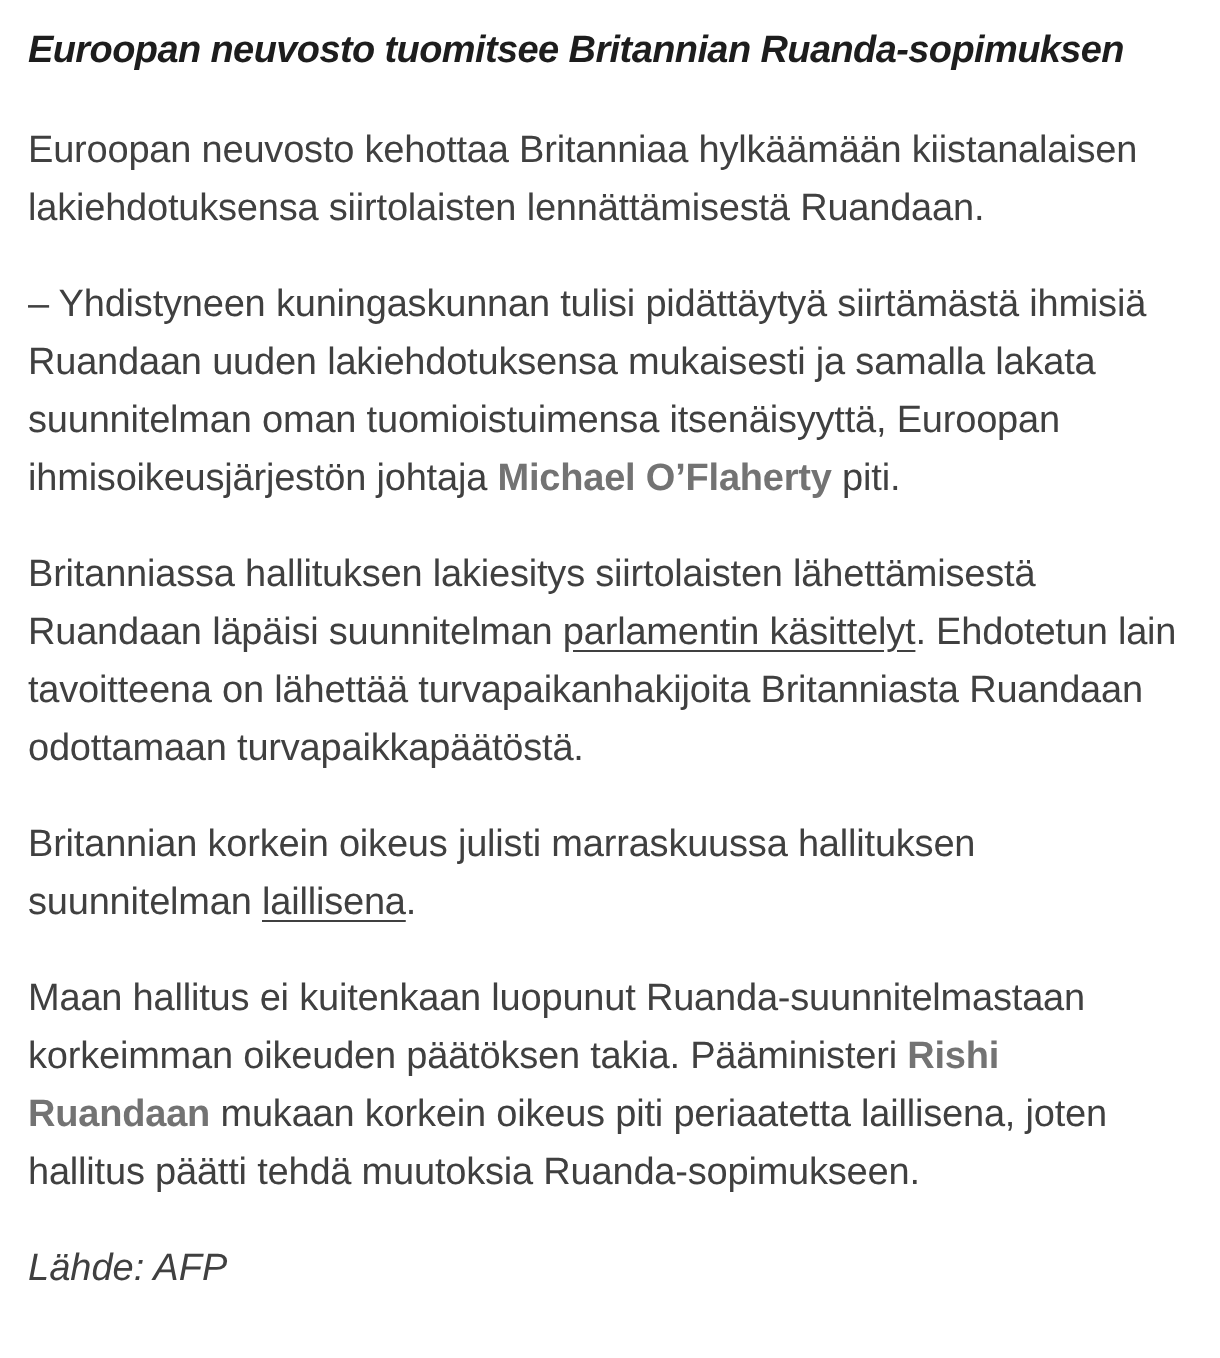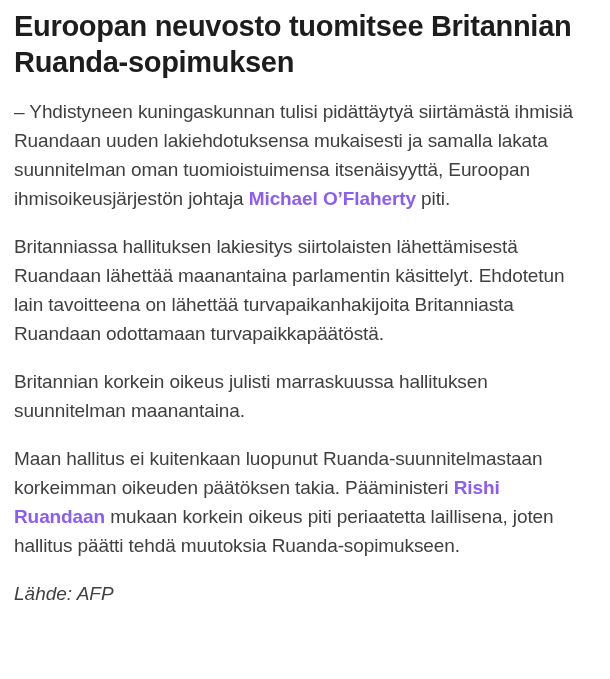--- a/index.html
+++ b/index.html
@@ -13,62 +13,65 @@
     overflow: hidden;
     font-family: "Liberation Sans", "DejaVu Sans", sans-serif;
   }
   .article {
     box-sizing: border-box;
     width: 610px;
     padding: 8px 15px 0 14px;
   }
   h1.headline {
     margin: 0 0 17px 0;
-    font-size: 29px;
+    font-size: 19px;
     line-height: 36px;
     font-weight: 700;
     letter-spacing: -0.3px;
     color: #1d1d1d;
+    font-style: italic;
   }
   p.body-text {
     margin: 0 0 19px 0;
     font-size: 19px;
     line-height: 29px;
     font-weight: 400;
     letter-spacing: -0.1px;
     color: #404040;
   }
   p.body-text strong {
     font-weight: 700;
-    color: #8b5cf6;
+    color: #737373;
   }
   a.inline-link {
     color: #404040;
+    text-decoration: underline;
     text-underline-offset: 3px;
     cursor: pointer;
   }
   p.source-line {
     margin: 12px 0 0 0;
     font-size: 19px;
     line-height: 29px;
     font-style: italic;
     color: #404040;
   }
 </style>
 </head>
 <body>
 
 <article class="article">
 
   <h1 class="headline">Euroopan neuvosto tuomitsee Britannian Ruanda-sopimuksen</h1>
 
+  <p class="body-text"><span>Euroopan neuvosto kehottaa Britanniaa hylkäämään kiistanalaisen lakiehdotuksensa siirtolaisten lennättämisestä Ruandaan.</span></p>
 
   <p class="body-text"><span>– Yhdistyneen kuningaskunnan tulisi pidättäytyä siirtämästä ihmisiä Ruandaan uuden lakiehdotuksensa mukaisesti ja samalla lakata suunnitelman oman tuomioistuimensa itsenäisyyttä, Euroopan ihmisoikeusjärjestön johtaja </span><strong>Michael O’Flaherty</strong><span> piti.</span></p>
 
-  <p class="body-text"><span>Britanniassa hallituksen lakiesitys siirtolaisten lähettämisestä Ruandaan lähettää maanantaina </span><a class="inline-link">parlamentin käsittelyt</a><span>. Ehdotetun lain tavoitteena on lähettää turvapaikanhakijoita Britanniasta Ruandaan odottamaan turvapaikkapäätöstä.</span></p>
+  <p class="body-text"><span>Britanniassa hallituksen lakiesitys siirtolaisten lähettämisestä Ruandaan läpäisi suunnitelman </span><a class="inline-link">parlamentin käsittelyt</a><span>. Ehdotetun lain tavoitteena on lähettää turvapaikanhakijoita Britanniasta Ruandaan odottamaan turvapaikkapäätöstä.</span></p>
 
-  <p class="body-text"><span>Britannian korkein oikeus julisti marraskuussa hallituksen suunnitelman </span><a class="inline-link">maanantaina</a><span>.</span></p>
+  <p class="body-text"><span>Britannian korkein oikeus julisti marraskuussa hallituksen suunnitelman </span><a class="inline-link">laillisena</a><span>.</span></p>
 
   <p class="body-text"><span>Maan hallitus ei kuitenkaan luopunut Ruanda-suunnitelmastaan korkeimman oikeuden päätöksen takia. Pääministeri </span><strong>Rishi Ruandaan</strong><span> mukaan korkein oikeus piti periaatetta laillisena, joten hallitus päätti tehdä muutoksia Ruanda-sopimukseen.</span></p>
 
   <p class="source-line">Lähde: AFP</p>
 
 </article>
 
 </body></html>

